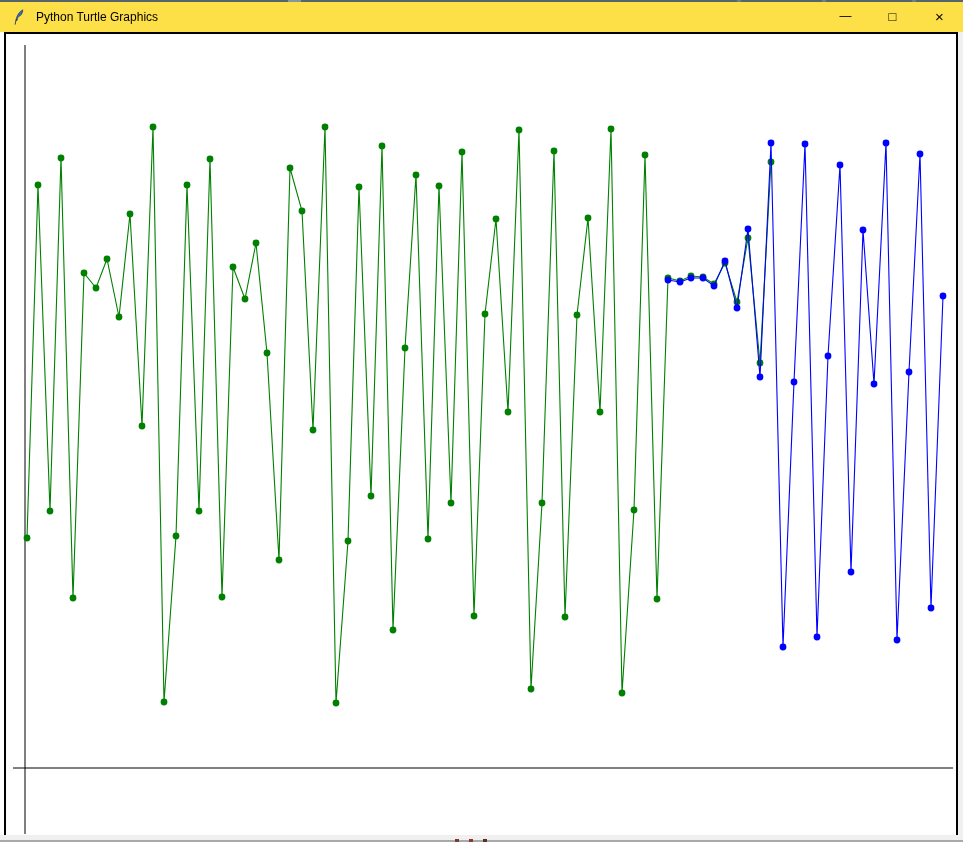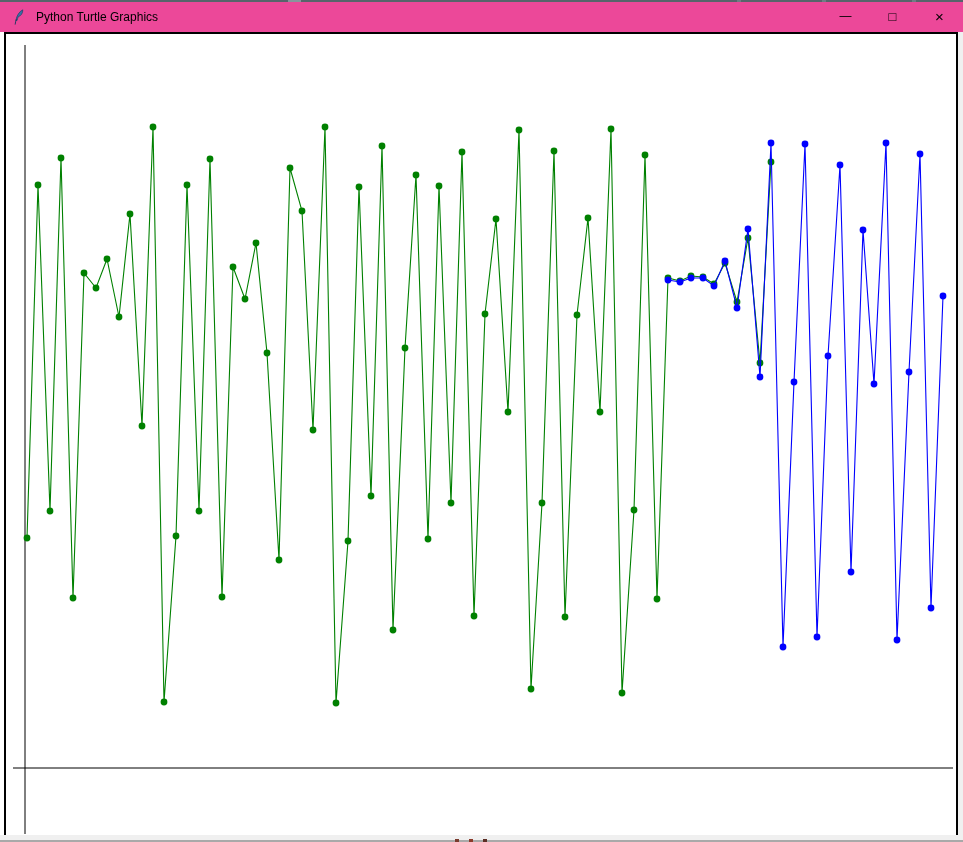--- a/index.html
+++ b/index.html
@@ -5,21 +5,21 @@
   html,body{margin:0;padding:0;background:#888;}
   .stage{
     position:relative;width:963px;height:842px;background:#ffffff;
     overflow:hidden;font-family:"Liberation Sans",sans-serif;
     -webkit-font-smoothing:antialiased;
   }
   
   .top-strip{position:absolute;left:0;top:0;width:963px;height:2px;background:#57646b;}
   .top-strip .seg{position:absolute;top:0;height:2px;}
   
-  .titlebar{position:absolute;left:0;top:2px;width:963px;height:30px;background:#ec4899;display:flex;align-items:center;}
+  .titlebar{position:absolute;left:0;top:2px;width:963px;height:30px;background:#fde047;display:flex;align-items:center;}
   .app-icon{width:16px;height:16px;margin-left:11px;flex:0 0 auto;display:block;}
   .title{margin-left:9px;font-size:12px;color:#000;white-space:nowrap;}
   .controls{margin-left:auto;display:flex;height:30px;}
   .wbtn{width:47px;height:30px;display:flex;align-items:center;justify-content:center;color:#000;cursor:default;}
   .wbtn .g-min{font-size:12px;line-height:30px;transform:translateY(-1px);}
   .wbtn .g-max{font-size:13px;line-height:30px;}
   .wbtn .g-close{font-size:15px;line-height:30px;}
   
   .plot-svg{position:absolute;left:0;top:0;width:963px;height:842px;}
   

